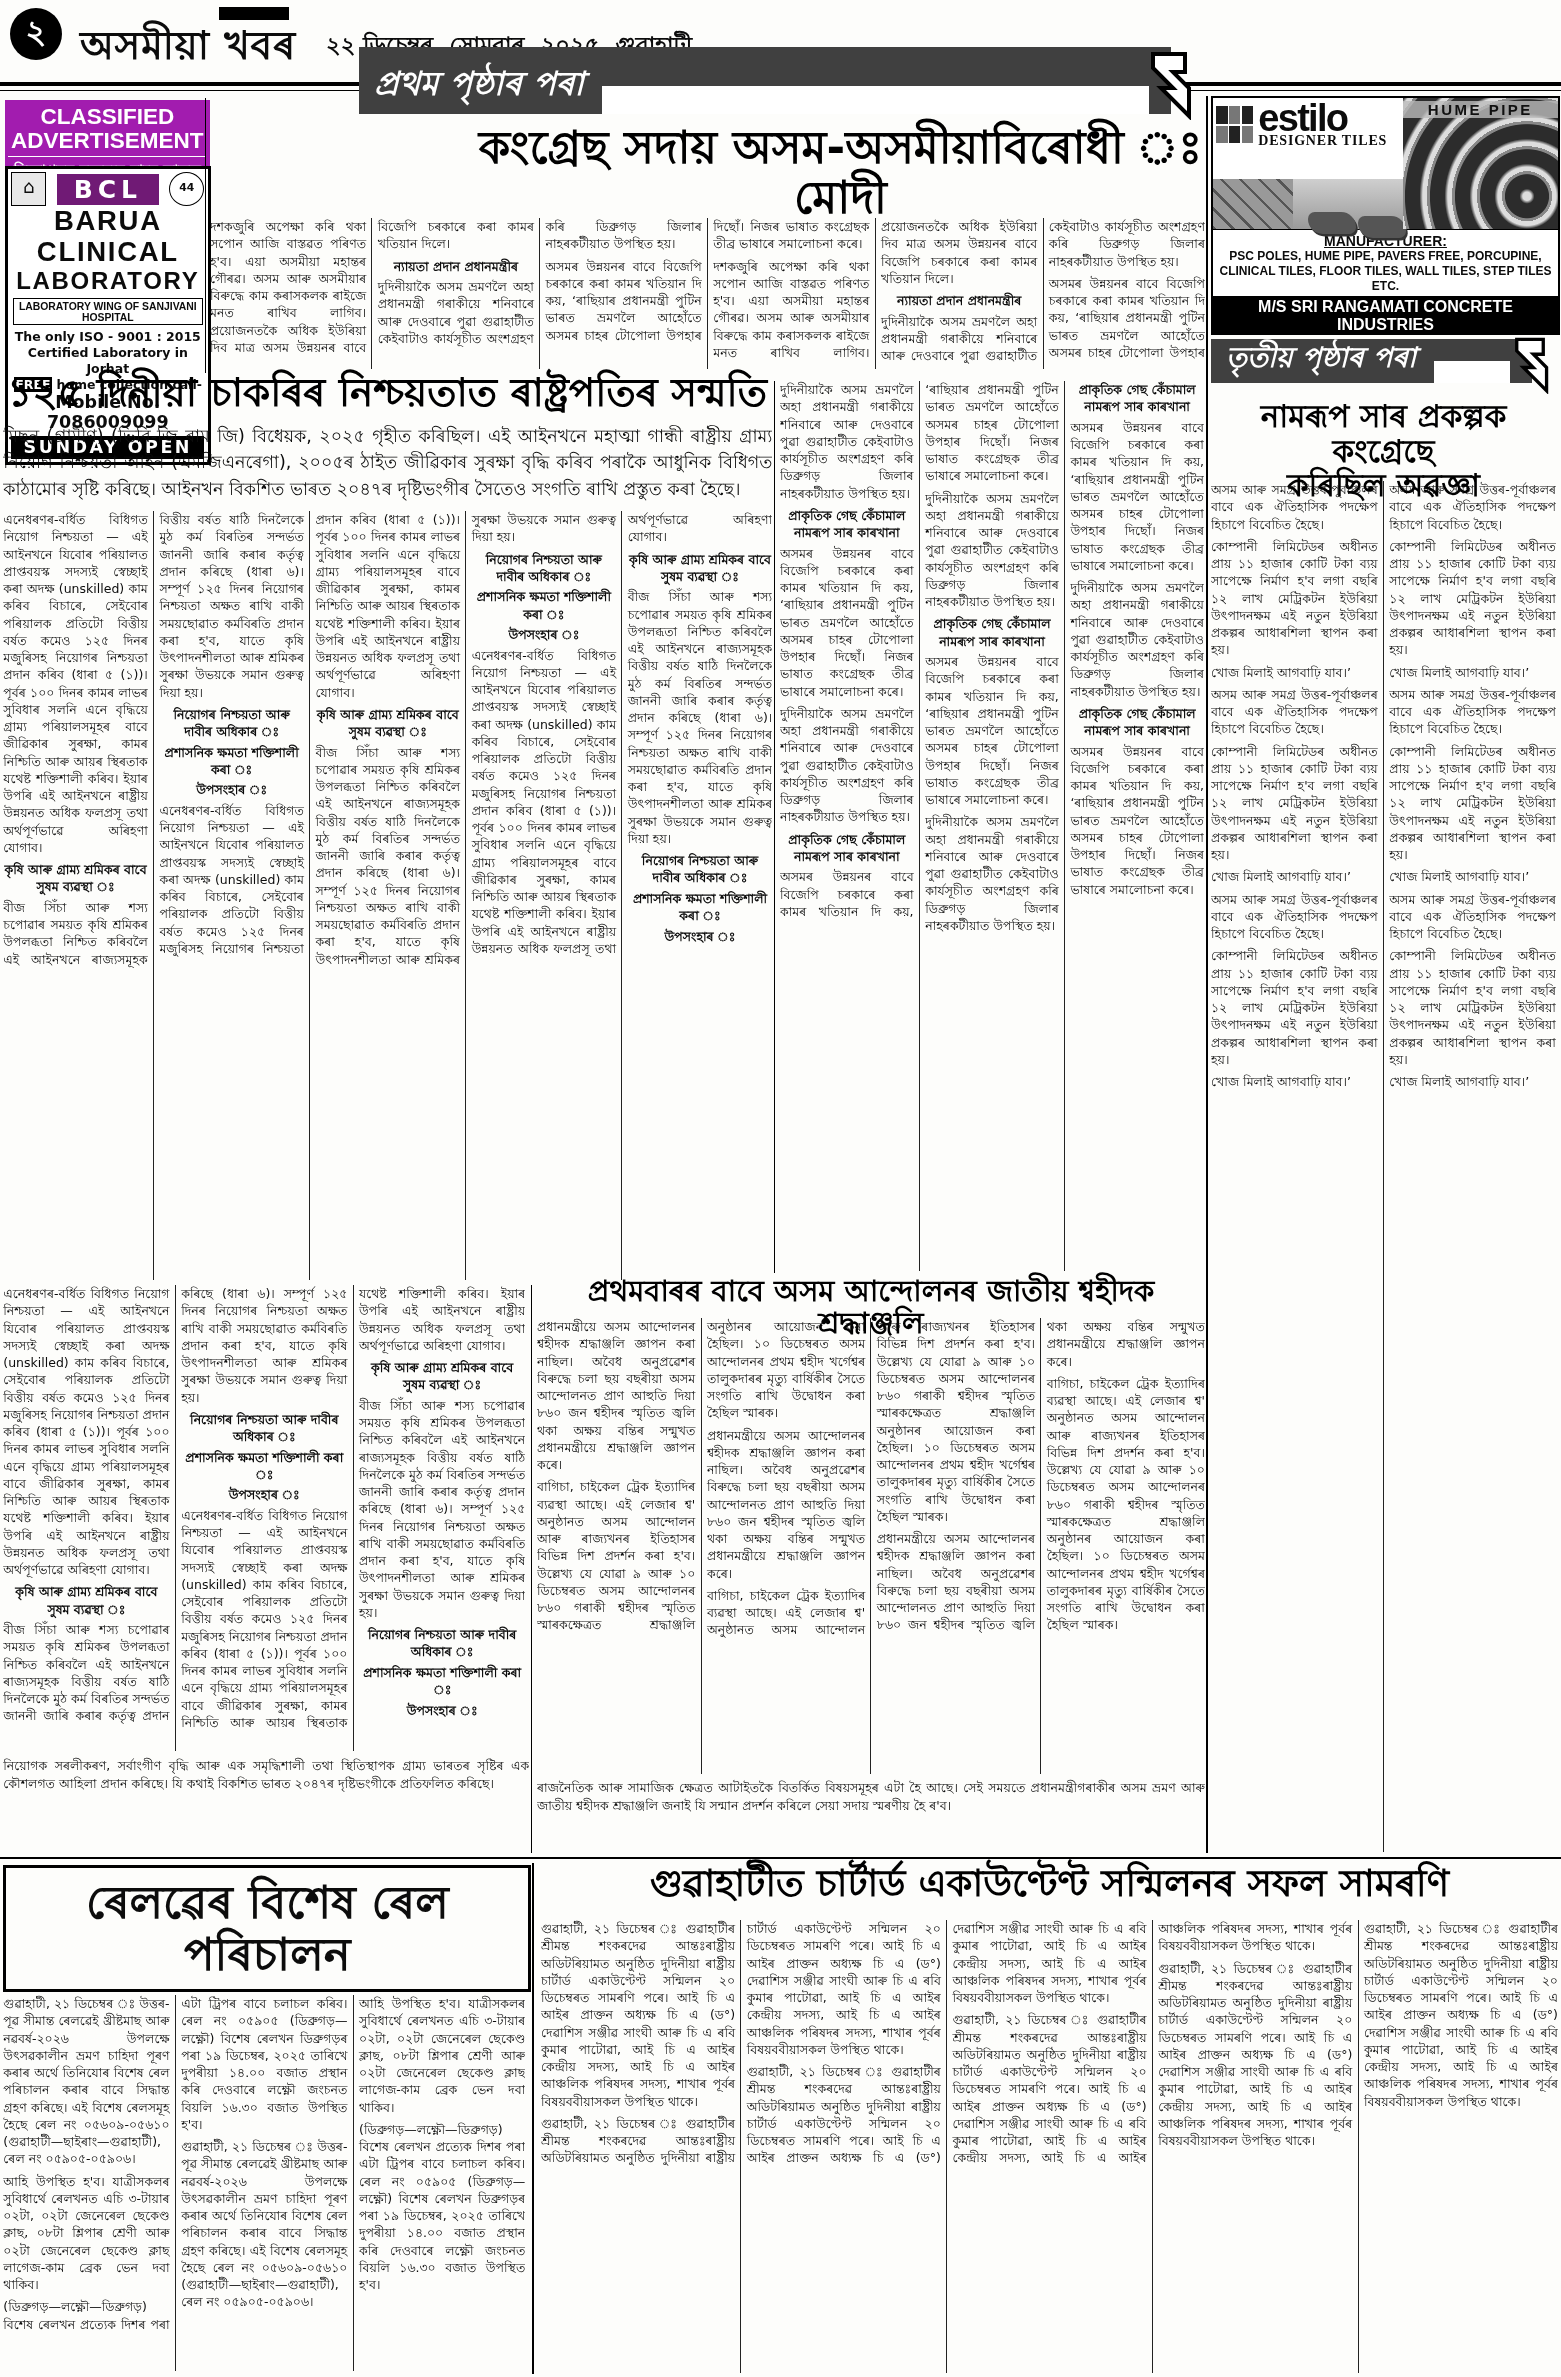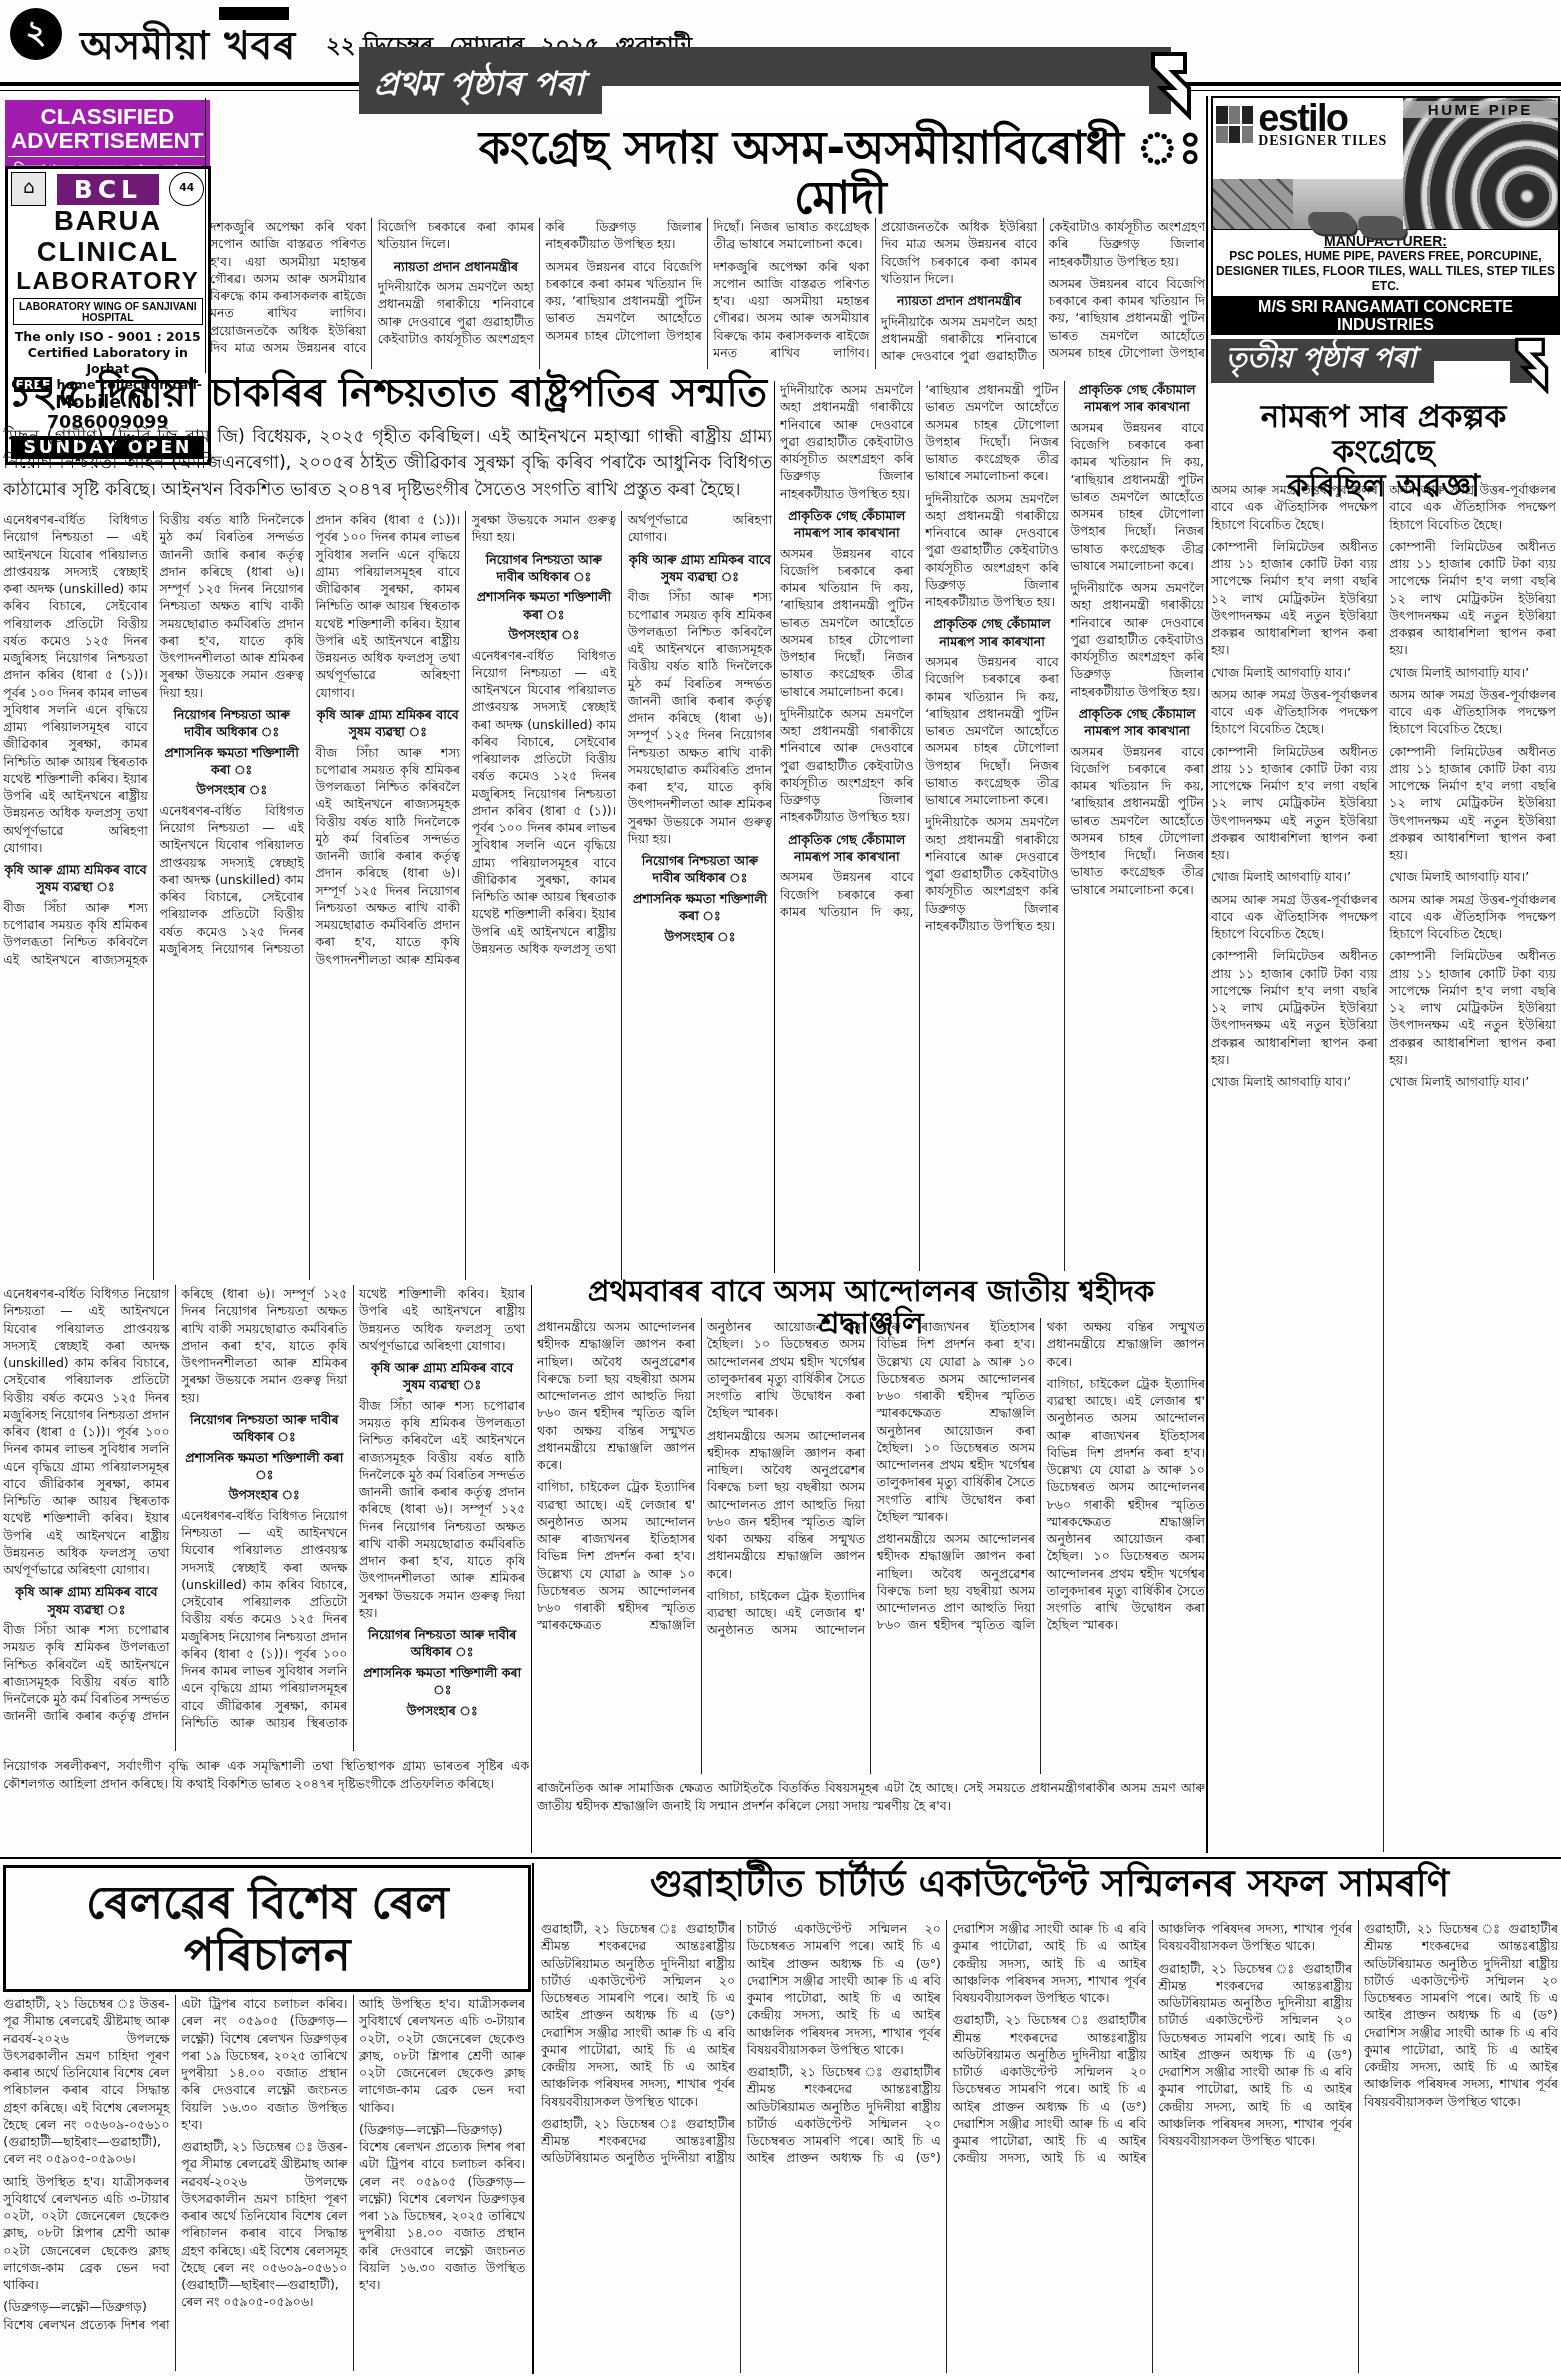--- a/index.html
+++ b/index.html
@@ -236,21 +236,21 @@
               <i style="left:65px;top:37px;"></i>
           </div>
         </div>
       </div>
       <div class="pipes-photo">
         <div class="hume-label">HUME PIPE</div>
       </div>
     </div>
     <div class="est-manu">MANUFACTURER:</div>
     <div class="est-prod">PSC POLES, HUME PIPE, PAVERS FREE, PORCUPINE,</div>
-    <div class="est-prod">DESIGNER TILES, FLOOR TILES, WALL TILES, STEP TILES ETC.</div>
+    <div class="est-prod">CLINICAL TILES, FLOOR TILES, WALL TILES, STEP TILES ETC.</div>
     <div class="est-black">
       <div class="est-co">M/S SRI RANGAMATI CONCRETE INDUSTRIES</div>
 
     </div>
   </div>
 
   <div class="abs banner" style="left:1211px;top:339px;width:291px;height:44px;">
     <span class="btxt" style="font-size:28px;">তৃতীয় পৃষ্ঠাৰ পৰা</span>
     <span class="bbar" style="height:21.6px;"></span>
   </div>

